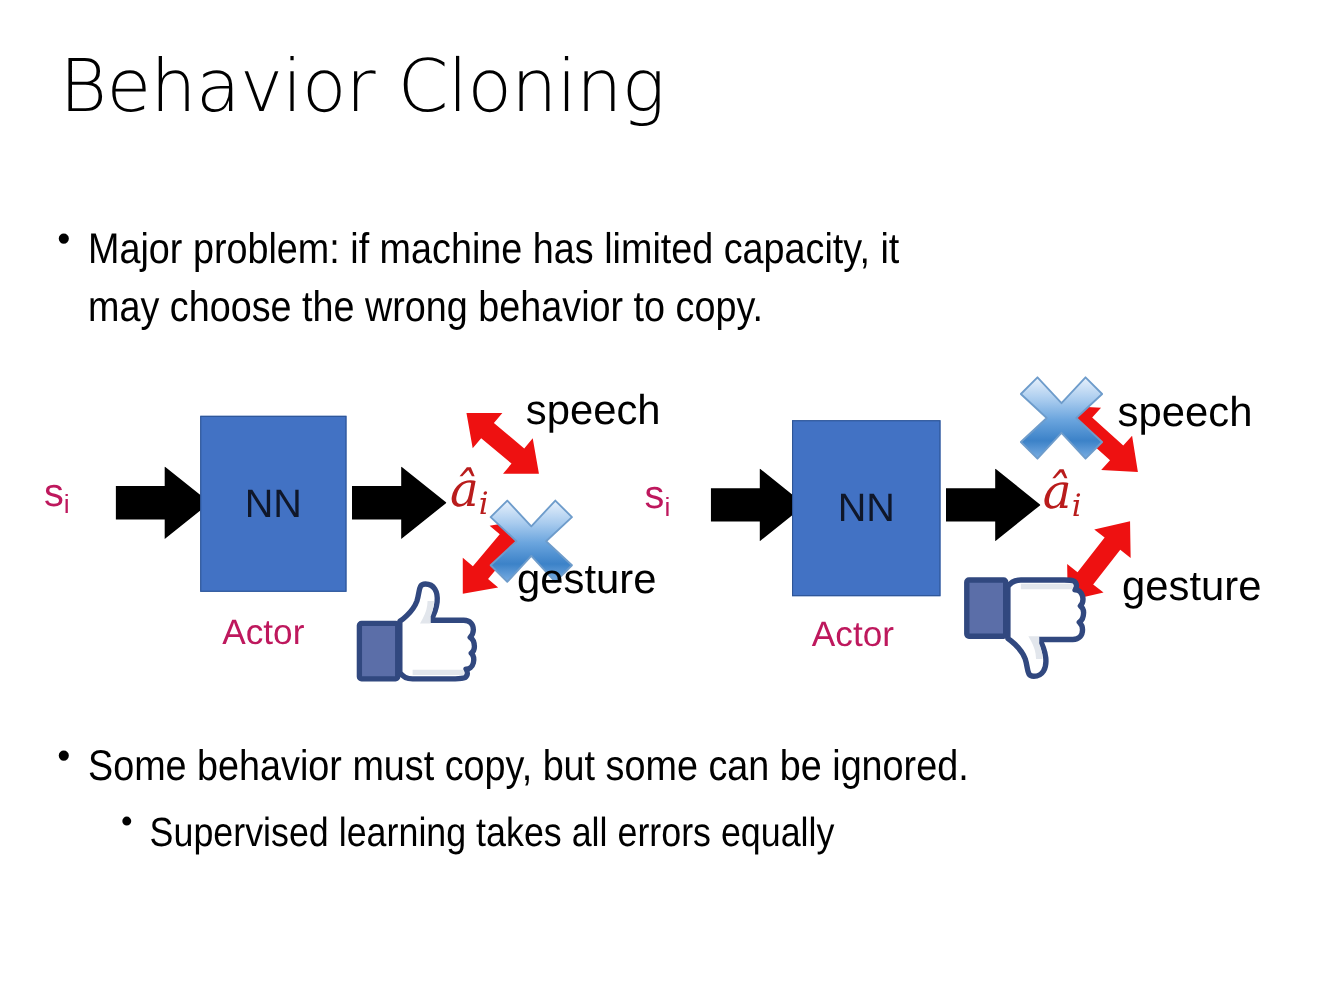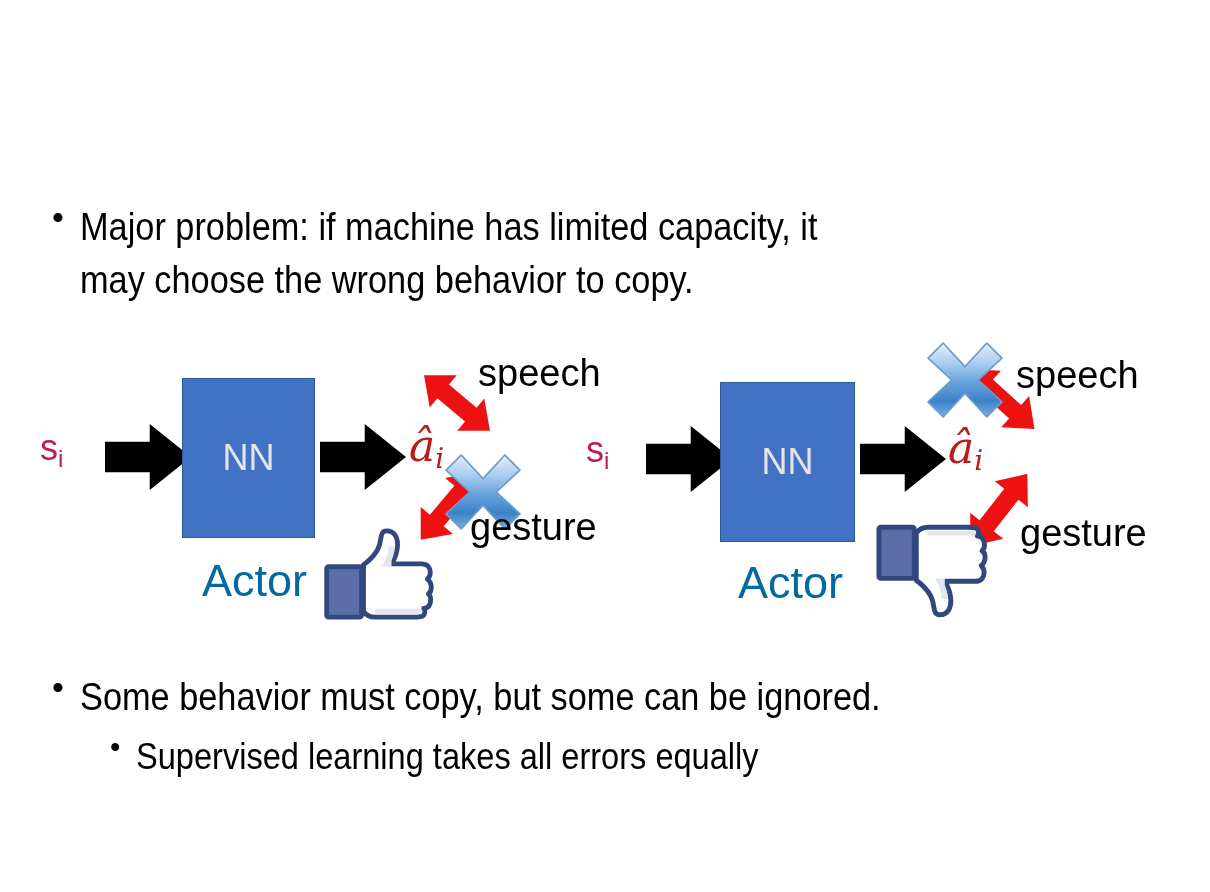--- a/index.html
+++ b/index.html
@@ -107,32 +107,32 @@
   .nn-box {
     position: absolute;
     background: #4272C4;
     border: 1px solid #2E5596;
     box-sizing: border-box;
     display: flex;
     align-items: center;
     justify-content: center;
   }
   .nn-box span {
-    color: #e5e5e5;
+    color: #0f172a;
     font-family: "Liberation Sans", sans-serif;
     font-size: 36px;
     line-height: 1;
   }
 
   .actor-label {
     position: absolute;
     font-family: "Liberation Sans", sans-serif;
-    font-size: 45px;
-    line-height: 1;
-    color: #0369a1;
+    font-size: 32px;
+    line-height: 1;
+    color: #be185d;
     white-space: nowrap;
   }
 
   
   .ahat {
     position: absolute;
     font-family: "DejaVu Serif", "Liberation Serif", serif;
     font-style: italic;
     font-size: 44px;
     line-height: 1;
@@ -166,20 +166,21 @@
 
   
   .thumb { position: absolute; }
   .thumb svg { display: block; }
 </style>
 </head>
 <body>
 
 <div class="slide">
 
+  <div class="slide-title">Behavior Cloning</div>
 
   <div class="bullet-block" id="bullet-top">
     <div class="bullet-row">
       <span class="bullet-dot">•</span>
       <span class="bullet-text">Major problem: if machine has limited capacity, it
 may choose the wrong behavior to copy.</span>
     </div>
   </div>
 
   <div class="diagram" id="diagram-left">

